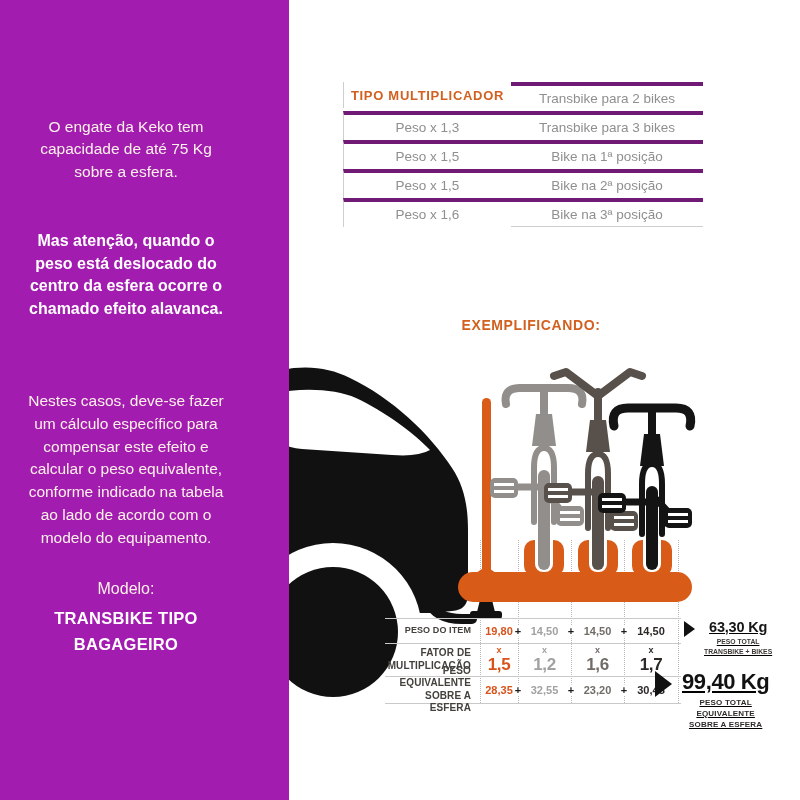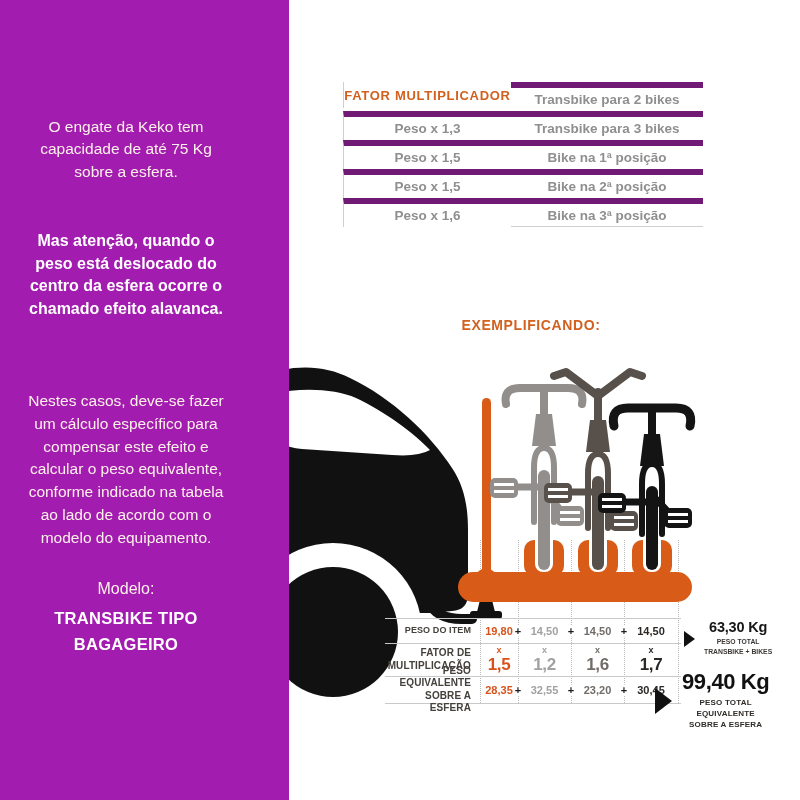--- a/index.html
+++ b/index.html
@@ -14,21 +14,21 @@
   .s-p3{top:390px;font-size:15.5px;line-height:1.47;}
   .s-model-label{top:580px;font-size:16px;}
   .s-model-name{top:606px;font-size:16.5px;font-weight:700;line-height:1.55;color:#FFFFFF !important;
                 letter-spacing:.3px;}
   
   .ftable{position:absolute;left:343px;top:82px;width:360px;z-index:3;
           display:grid;grid-template-columns:168px 192px;grid-auto-rows:29px;}
   .ft-h{display:flex;align-items:center;justify-content:center;height:26px;
         color:#D2601F;font-size:13px;font-weight:700;letter-spacing:.7px;}
   .ft-c{display:flex;align-items:center;justify-content:center;
-        color:#8F8F8F;font-size:13.5px;border-top:6px solid #701a75;font-weight:bold;}
+        color:#8F8F8F;font-size:13.5px;border-top:4px solid #701a75;}
   .colr{border-left:1px solid #CFCFCF;}
   .ft-last{border-bottom:1px solid #CFCFCF;}
   
   .ex-heading{position:absolute;left:343px;top:309px;width:360px;margin:8px;text-align:center;
               color:#D2601F;font-size:14px;font-weight:700;letter-spacing:.6px;z-index:3;}
   
   .illu{position:absolute;left:0;top:0;width:800px;height:800px;z-index:1;pointer-events:none;}
   .vline{position:absolute;width:0;top:540px;height:163px;border-left:1px dotted #B8B8B8;z-index:0;}
   .hline{position:absolute;left:385px;width:296px;height:1px;background:#C9C9C9;z-index:2;}
   
@@ -42,21 +42,21 @@
   .cval{text-align:center;font-size:11px;font-weight:600;}
   .cv1{width:38px;}.cv2{width:53px;}.cv3{width:53px;}.cv4{width:54px;}
   .va{color:#D8531B;}.vb{color:#A1A1A1;}.vc{color:#716C67;}.vd{color:#2B2825;}
   .cfac{display:flex;flex-direction:column;align-items:center;justify-content:center;line-height:1;}
   .fx{font-size:9px;font-weight:800;margin-bottom:1px;}
   .fnum{font-size:17px;font-weight:800;letter-spacing:-.3px;}
   .plus{position:absolute;top:50%;transform:translate(-50%,-50%);background:#fff;
         padding:0 1px;font-size:11px;font-weight:800;color:#1C1C1C;line-height:1;}
   .p1{left:133px;}.p2{left:186px;}.p3{left:239px;}
   
-  .total{position:absolute;display:flex;align-items:center;z-index:3;}
+  .total{position:absolute;display:flex;align-items:flex-start;z-index:3;text-decoration:underline;}
   .t-small{left:684px;top:619px;}
   .t-big{left:655px;top:669px;}
   .tri{width:0;height:0;border-style:solid;border-color:transparent;}
   .tri-s{border-left:11px solid #111;border-top:8px solid transparent;border-bottom:8px solid transparent;
          margin-top:2px;margin-right:6px;}
   .tri-b{border-left:17px solid #111;border-top:13px solid transparent;border-bottom:13px solid transparent;
          margin-top:2px;margin-right:7px;}
   .t-col{display:flex;flex-direction:column;align-items:center;}
   .t-val-s{font-size:14.5px;font-weight:800;color:#161616;letter-spacing:-.2px;}
   .t-cap-s{margin-top:2px;font-size:6.8px;font-weight:600;color:#3C3835;line-height:1.4;text-align:center;}
@@ -157,21 +157,21 @@
 
   <aside class="sidebar">
     <p class="s-p1">O engate da Keko tem capacidade de até 75 Kg sobre a esfera.</p>
     <p class="s-p2">Mas atenção, quando o peso está deslocado do centro da esfera ocorre o chamado efeito alavanca.</p>
     <p class="s-p3">Nestes casos, deve-se fazer um cálculo específico para compensar este efeito e calcular o peso equivalente, conforme indicado na tabela ao lado de acordo com o modelo do equipamento.</p>
     <p class="s-model-label">Modelo:</p>
     <p class="s-model-name">TRANSBIKE TIPO BAGAGEIRO</p>
   </aside>
 
   <section class="ftable">
-    <div class="ft-h colr">FATOR MULTIPLICADOR</div>
+    <div class="ft-h colr">TIPO MULTIPLICADOR</div>
     <div class="ft-c">Transbike para 2 bikes</div>
     <div class="ft-c colr">Peso x 1,3</div>
     <div class="ft-c">Transbike para 3 bikes</div>
     <div class="ft-c colr">Peso x 1,5</div>
     <div class="ft-c">Bike na 1ª posição</div>
     <div class="ft-c colr">Peso x 1,5</div>
     <div class="ft-c">Bike na 2ª posição</div>
     <div class="ft-c colr">Peso x 1,6</div>
     <div class="ft-c ft-last">Bike na 3ª posição</div>
   </section>

